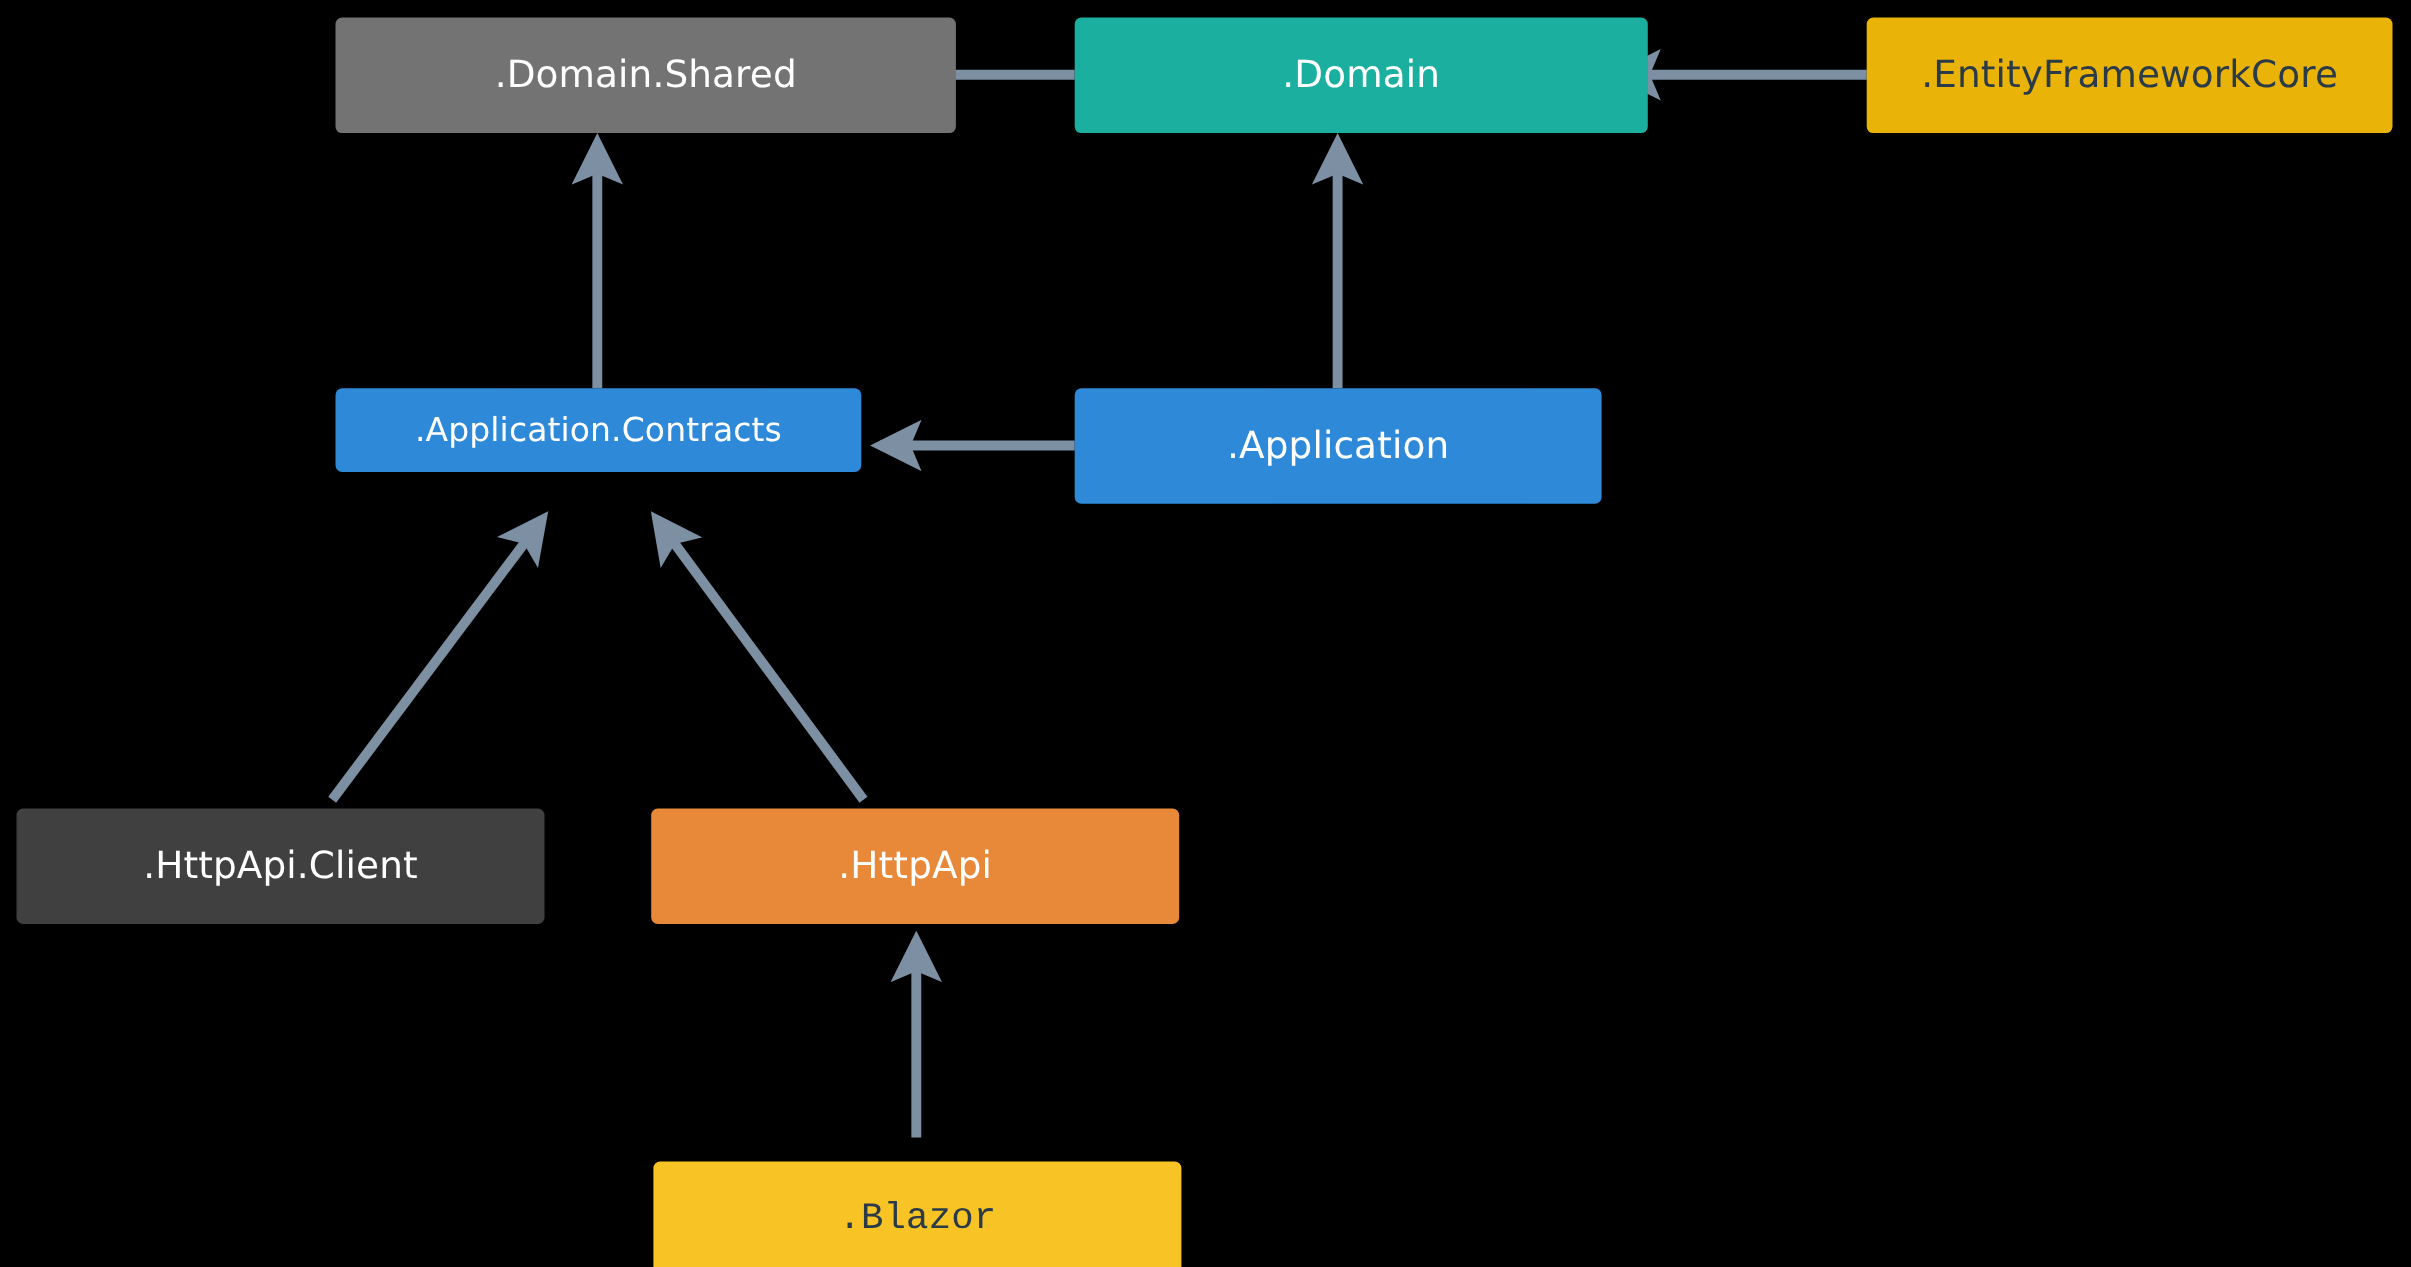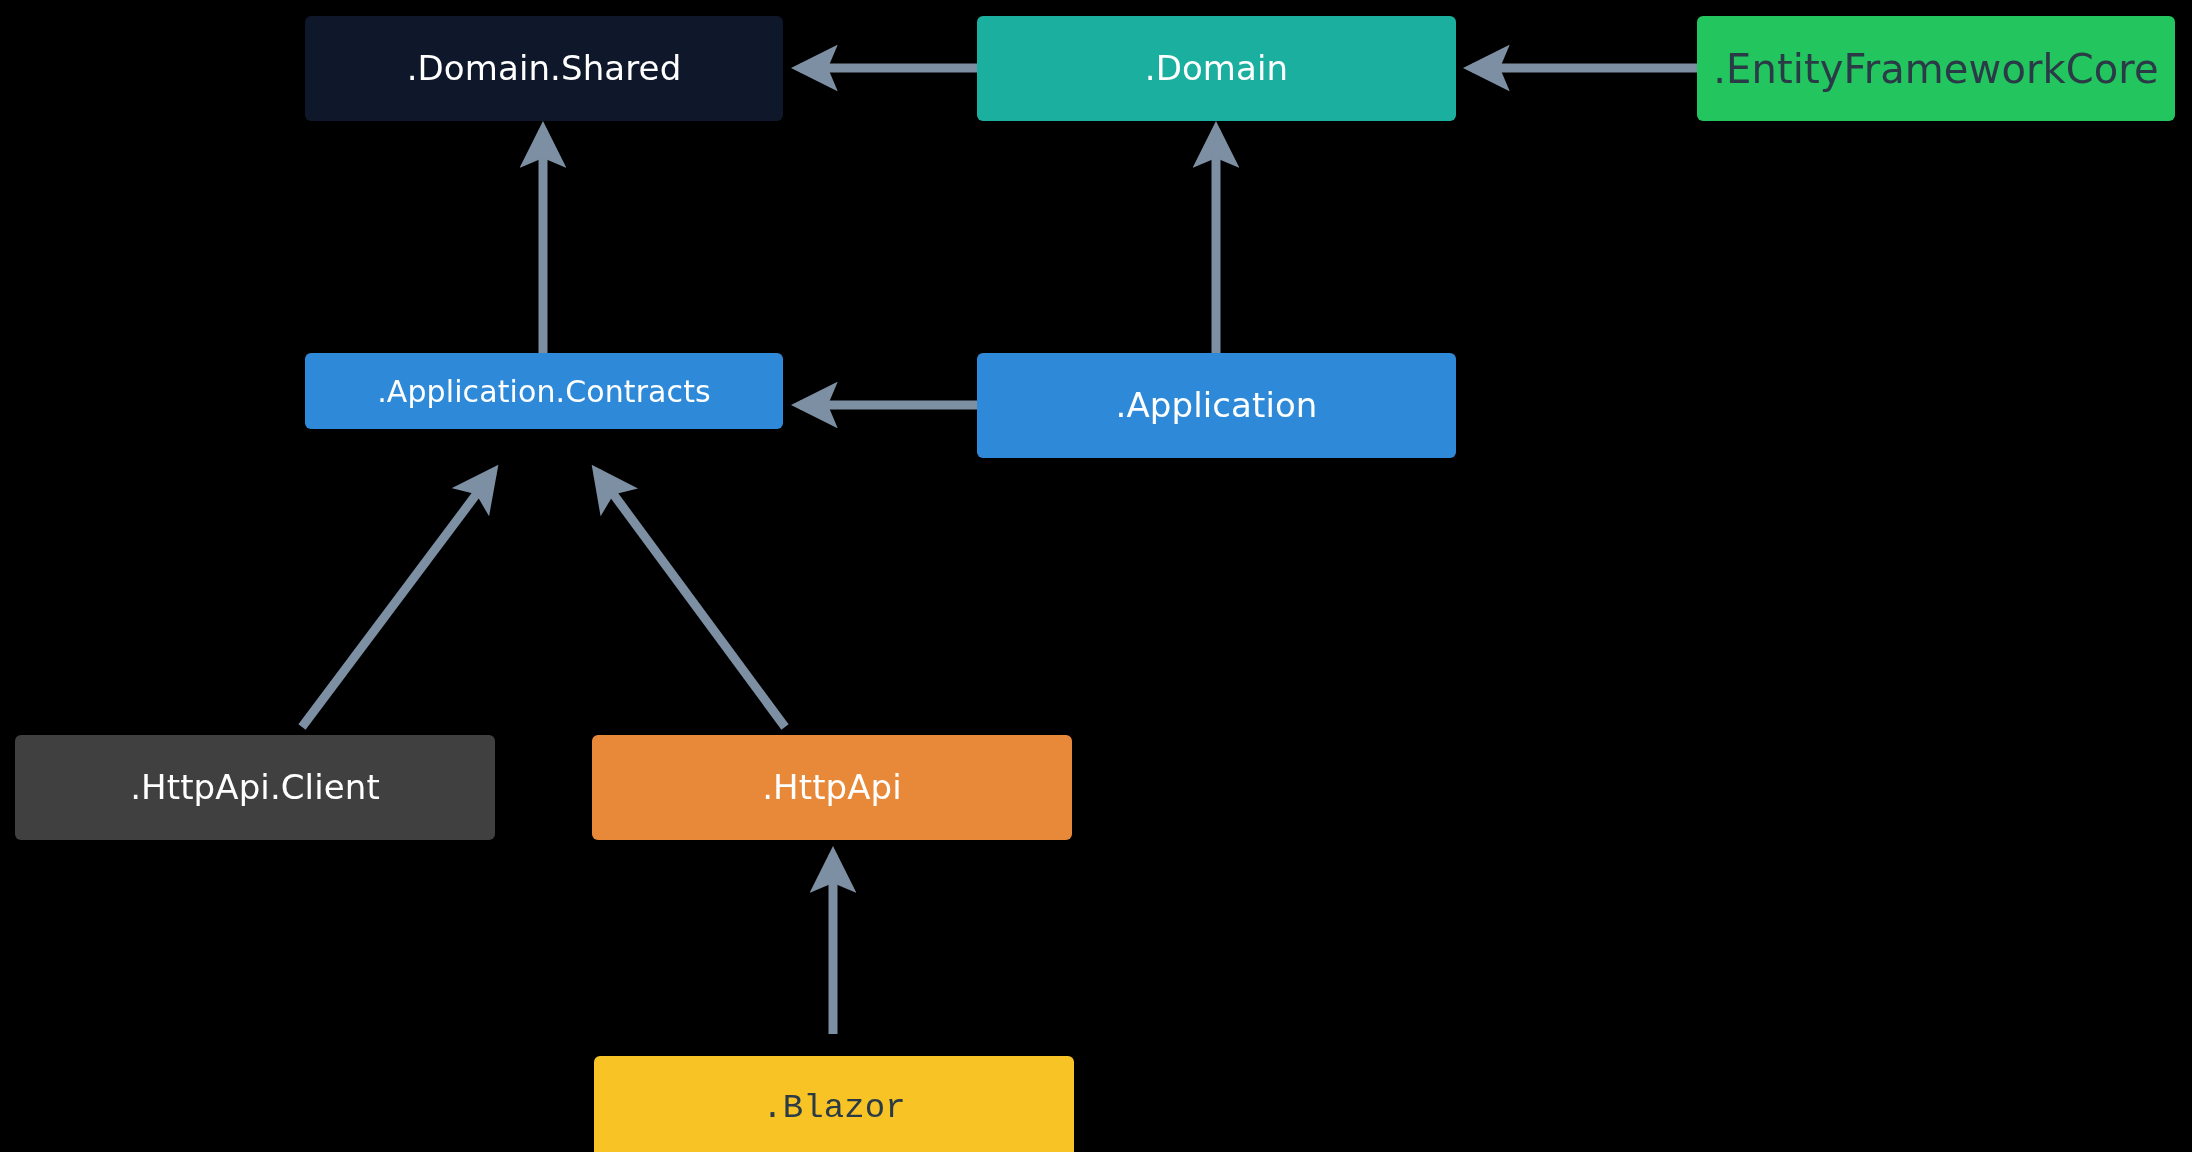--- a/index.html
+++ b/index.html
@@ -60,27 +60,27 @@
         <line x1="543" y1="353" x2="543" y2="130"></line>
         <line x1="1216" y1="353" x2="1216" y2="130"></line>
         <line x1="977" y1="405" x2="800" y2="405"></line>
         <line x1="302" y1="727" x2="493" y2="472"></line>
         <line x1="785" y1="727" x2="597" y2="472"></line>
         <line x1="833" y1="1034" x2="833" y2="855"></line>
       </g>
   </svg>
 
   <div id="nodes-group">
-      <div class="node" style="left: 305px; top: 16px; width: 478px; height: 105px; background: #0f172a; color: rgb(255, 255, 255); font-size: 34px;">
+      <div class="node" style="left: 305px; top: 16px; width: 564px; height: 105px; background: #737373; color: rgb(255, 255, 255); font-size: 34px;">
         <span class="node-label">.Domain.Shared</span>
       </div>
-      <div class="node" style="left: 977px; top: 16px; width: 479px; height: 105px; background: rgb(27, 175, 159); color: rgb(255, 255, 255); font-size: 34px;">
+      <div class="node" style="left: 977px; top: 16px; width: 521px; height: 105px; background: rgb(27, 175, 159); color: rgb(255, 255, 255); font-size: 34px;">
         <span class="node-label">.Domain</span>
       </div>
-      <div class="node" style="left: 1697px; top: 16px; width: 478px; height: 105px; background: #22c55e; color: rgb(42, 59, 71); font-size: 40px;">
+      <div class="node" style="left: 1697px; top: 16px; width: 478px; height: 105px; background: #eab308; color: rgb(42, 59, 71); font-size: 34px;">
         <span class="node-label">.EntityFrameworkCore</span>
       </div>
       <div class="node" style="left: 305px; top: 353px; width: 478px; height: 76px; background: rgb(46, 138, 216); color: rgb(255, 255, 255); font-size: 30px;">
         <span class="node-label">.Application.Contracts</span>
       </div>
       <div class="node" style="left: 977px; top: 353px; width: 479px; height: 105px; background: rgb(46, 138, 216); color: #ffffff; font-size: 34px;">
         <span class="node-label">.Application</span>
       </div>
       <div class="node" style="left: 15px; top: 735px; width: 480px; height: 105px; background: #404040; color: rgb(255, 255, 255); font-size: 34px;">
         <span class="node-label">.HttpApi.Client</span>

